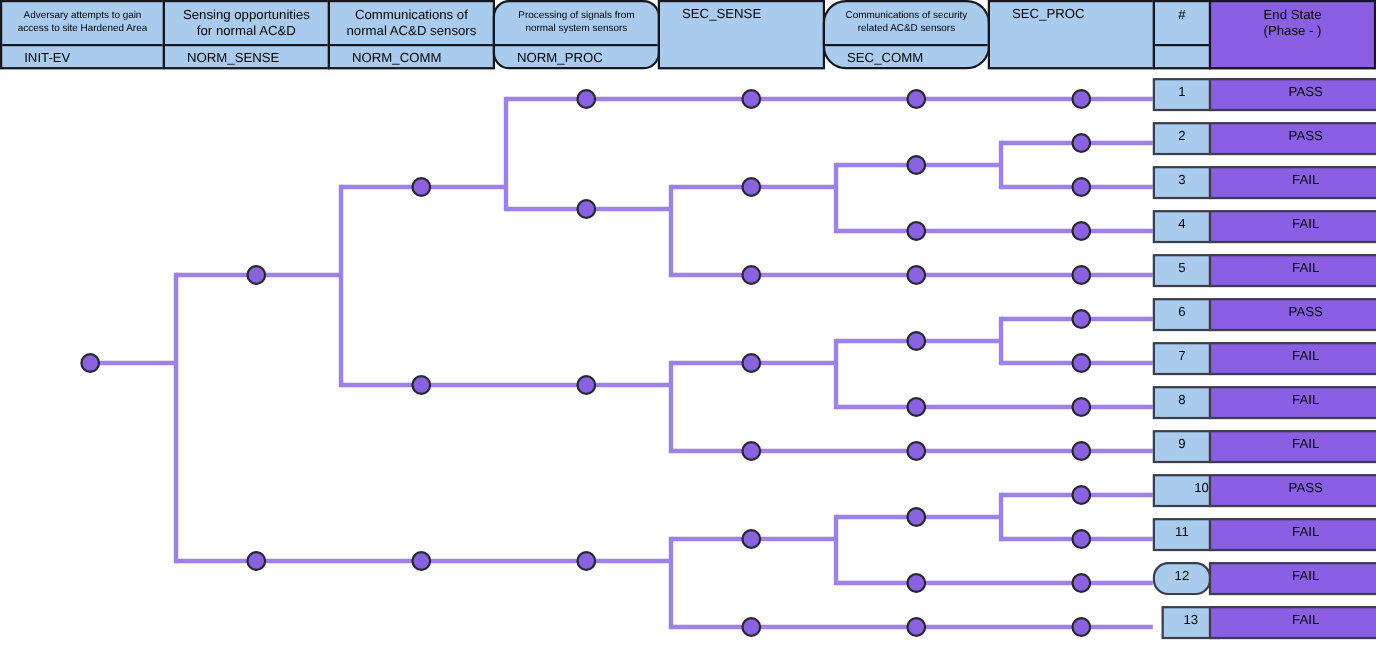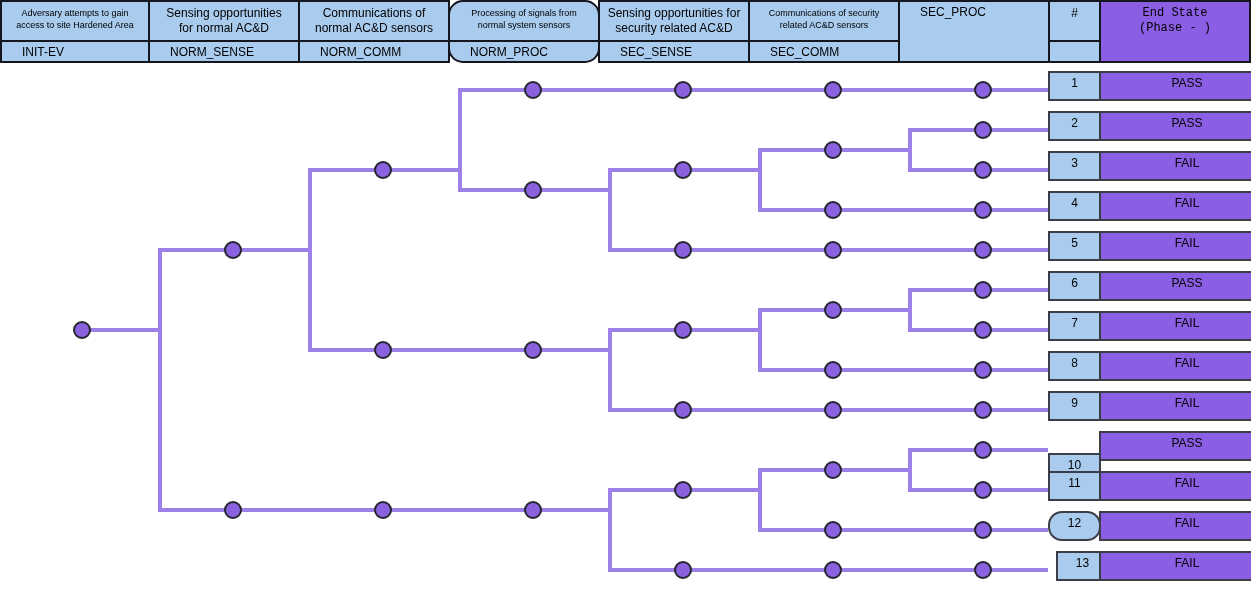--- a/index.html
+++ b/index.html
@@ -7,21 +7,21 @@
   .stage{position:relative;width:1251px;height:592px;background:#fff;overflow:hidden;}
   svg.tree{position:absolute;left:0;top:0;}
   
   .hcell{position:absolute;top:0;height:63px;background:#a9cbee;border:2px solid #16161e;box-sizing:border-box;}
   .hcell .title{height:40px;box-sizing:border-box;border-bottom:2px solid #16161e;
     display:flex;justify-content:center;align-items:flex-start;padding-top:4px;
     text-align:center;font-size:12px;line-height:1.22;white-space:pre-line;}
   .hcell.small .title{font-size:9px;line-height:1.35;padding-top:5px;}
   .hcell .code{height:19px;display:flex;align-items:center;padding-left:20px;font-size:12px;}
   .hcell.endstate{background:#8a5fe3;}
-  .hcell.endstate .title{border-bottom:none;font-family:Liberation Mono, monospace;}
+  .hcell.endstate .title{border-bottom:none;}
   
   .numcell{position:absolute;width:53px;height:30px;background:#a9cbee;border:2px solid #3d3d47;
     box-sizing:border-box;text-align:center;font-size:12px;padding-top:3px;}
   .endcell{position:absolute;width:176px;height:30px;background:#8a5fe3;border:2px solid #3d3d47;
     box-sizing:border-box;text-align:center;font-size:12px;padding-top:3px;}
 </style>
 </head>
 <body>
 
 <div class="stage">
@@ -119,25 +119,23 @@
         <div class="title">Communications of
 normal AC&amp;D sensors</div>
         <div class="code">NORM_COMM</div>
       </div>
       <div class="hcell small" style="left: 448px; width: 152px; border-radius: 15px;">
         <div class="title">Processing of signals from
 normal system sensors</div>
         <div class="code">NORM_PROC</div>
       </div>
       <div class="hcell" style="left: 598px; width: 152px;">
-        <div class="title">Sensing opportunities for
-security related AC&amp;D</div>
         <div class="code">SEC_SENSE</div>
       </div>
-      <div class="hcell small" style="left: 748px; width: 152px;">
+      <div class="hcell small" style="left: 748px; width: 152px; border-radius: 21px;">
         <div class="title">Communications of security
 related AC&amp;D sensors</div>
         <div class="code">SEC_COMM</div>
       </div>
       <div class="hcell" style="left: 898px; width: 152px;">
         <div class="code">SEC_PROC</div>
       </div>
       <div class="hcell" style="left: 1048px; width: 53px;">
         <div class="title">#</div>
         <div class="code"></div>
@@ -159,21 +157,21 @@
       <div class="numcell" style="left: 1048px; top: 231px;">5</div>
       <div class="endcell" style="left: 1099px; top: 231px;">FAIL</div>
       <div class="numcell" style="left: 1048px; top: 271px;">6</div>
       <div class="endcell" style="left: 1099px; top: 271px;">PASS</div>
       <div class="numcell" style="left: 1048px; top: 311px;">7</div>
       <div class="endcell" style="left: 1099px; top: 311px;">FAIL</div>
       <div class="numcell" style="left: 1048px; top: 351px;">8</div>
       <div class="endcell" style="left: 1099px; top: 351px;">FAIL</div>
       <div class="numcell" style="left: 1048px; top: 391px;">9</div>
       <div class="endcell" style="left: 1099px; top: 391px;">FAIL</div>
-      <div class="numcell" style="left: 1048px; top: 453px;">10</div>
+      <div class="numcell" style="left: 1048px; top: 431px; text-align: right;">10</div>
       <div class="endcell" style="left: 1099px; top: 431px;">PASS</div>
       <div class="numcell" style="left: 1048px; top: 471px; text-align: center;">11</div>
       <div class="endcell" style="left: 1099px; top: 471px;">FAIL</div>
       <div class="numcell" style="left: 1048px; top: 511px; border-radius: 14px;">12</div>
       <div class="endcell" style="left: 1099px; top: 511px;">FAIL</div>
       <div class="numcell" style="left: 1056px; top: 551px;">13</div>
       <div class="endcell" style="left: 1099px; top: 551px;">FAIL</div>
     </div>
 </div>
 

